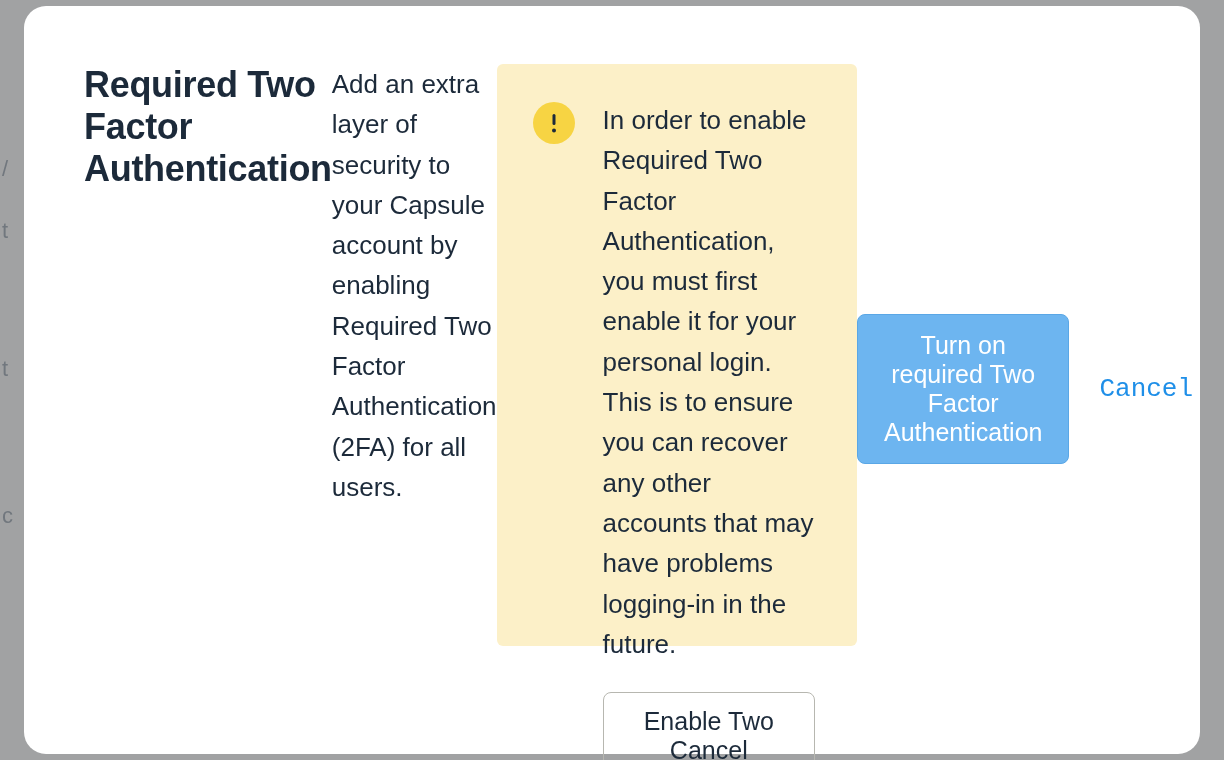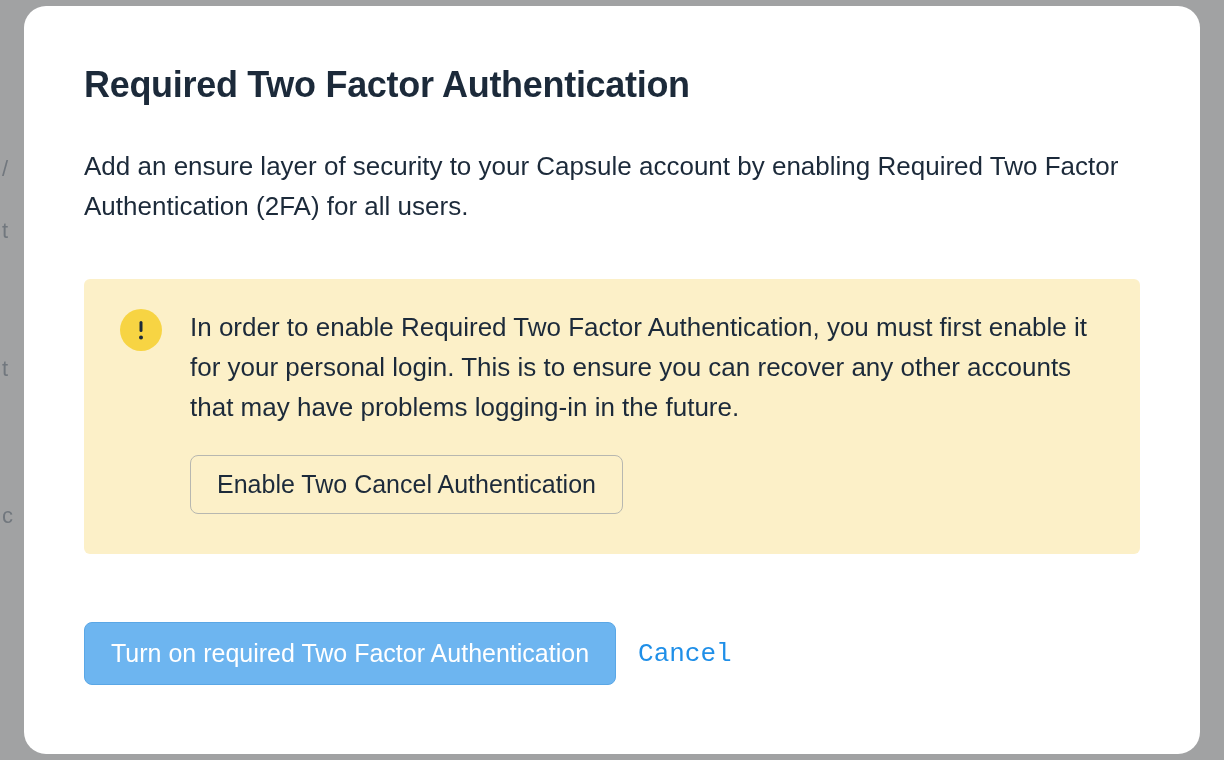--- a/index.html
+++ b/index.html
@@ -18,39 +18,39 @@
   .modal {
     position: absolute;
     top: 6px;
     left: 24px;
     right: 24px;
     bottom: 6px;
     background: #ffffff;
     border-radius: 22px;
     padding: 58px 60px 40px 60px;
     display: flex;
-    flex-direction: column;
+    flex-direction: row;
   }
   .modal-title {
     font-size: 36px;
     font-weight: 600;
     color: #1c2a3a;
     letter-spacing: -0.3px;
     margin-bottom: 40px;
   }
   .modal-description {
     font-size: 26px;
     line-height: 1.55;
     color: #1c2a3a;
     margin-bottom: 52px;
   }
   .alert-box {
     background: #fcf0c8;
     border-radius: 6px;
-    padding: 28px 42px 40px 36px;
+    padding: 36px 42px 40px 36px;
     display: flex;
     gap: 28px;
     align-items: flex-start;
     margin-bottom: 68px;
   }
   .alert-icon-wrap {
     flex: 0 0 auto;
     width: 42px;
     height: 42px;
     border-radius: 50%;
@@ -77,21 +77,21 @@
     border-radius: 8px;
     padding: 14px 26px;
     font-size: 25px;
     color: #1c2a3a;
     font-family: inherit;
     cursor: pointer;
   }
   .action-row {
     display: flex;
     align-items: center;
-    gap: 18px;
+    gap: 26px;
   }
   .btn-primary {
     background: #6db5f0;
     border: 1px solid #5aa7e6;
     color: #ffffff;
     font-size: 25px;
     font-family: inherit;
     padding: 16px 26px;
     border-radius: 8px;
     cursor: pointer;
@@ -121,21 +121,21 @@
 
   <div class="bg-hint" style="left:2px; top:156px;">/</div>
   <div class="bg-hint" style="left:2px; top:218px;">t</div>
   <div class="bg-hint" style="left:2px; top:356px;">t</div>
   <div class="bg-hint" style="left:2px; top:503px;">c</div>
 </div>
 
 <div class="modal">
   <h1 class="modal-title">Required Two Factor Authentication</h1>
 
-  <p class="modal-description">Add an ensure layer of security to your Capsule account by enabling Required Two Factor Authentication (2FA) for all users.</p>
+  <p class="modal-description">Add an extra layer of security to your Capsule account by enabling Required Two Factor Authentication (2FA) for all users.</p>
 
   <div class="alert-box">
     <div class="alert-icon-wrap">
       <svg width="8" height="22" viewBox="0 0 8 22">
         <rect x="2.5" y="2" width="3" height="11" rx="1.5" fill="#1c2a3a"></rect>
         <circle cx="4" cy="18.5" r="2" fill="#1c2a3a"></circle>
       </svg>
     </div>
     <div class="alert-content">
       <p class="alert-text">In order to enable Required Two Factor Authentication, you must first enable it for your personal login. This is to ensure you can recover any other accounts that may have problems logging-in in the future.</p>

